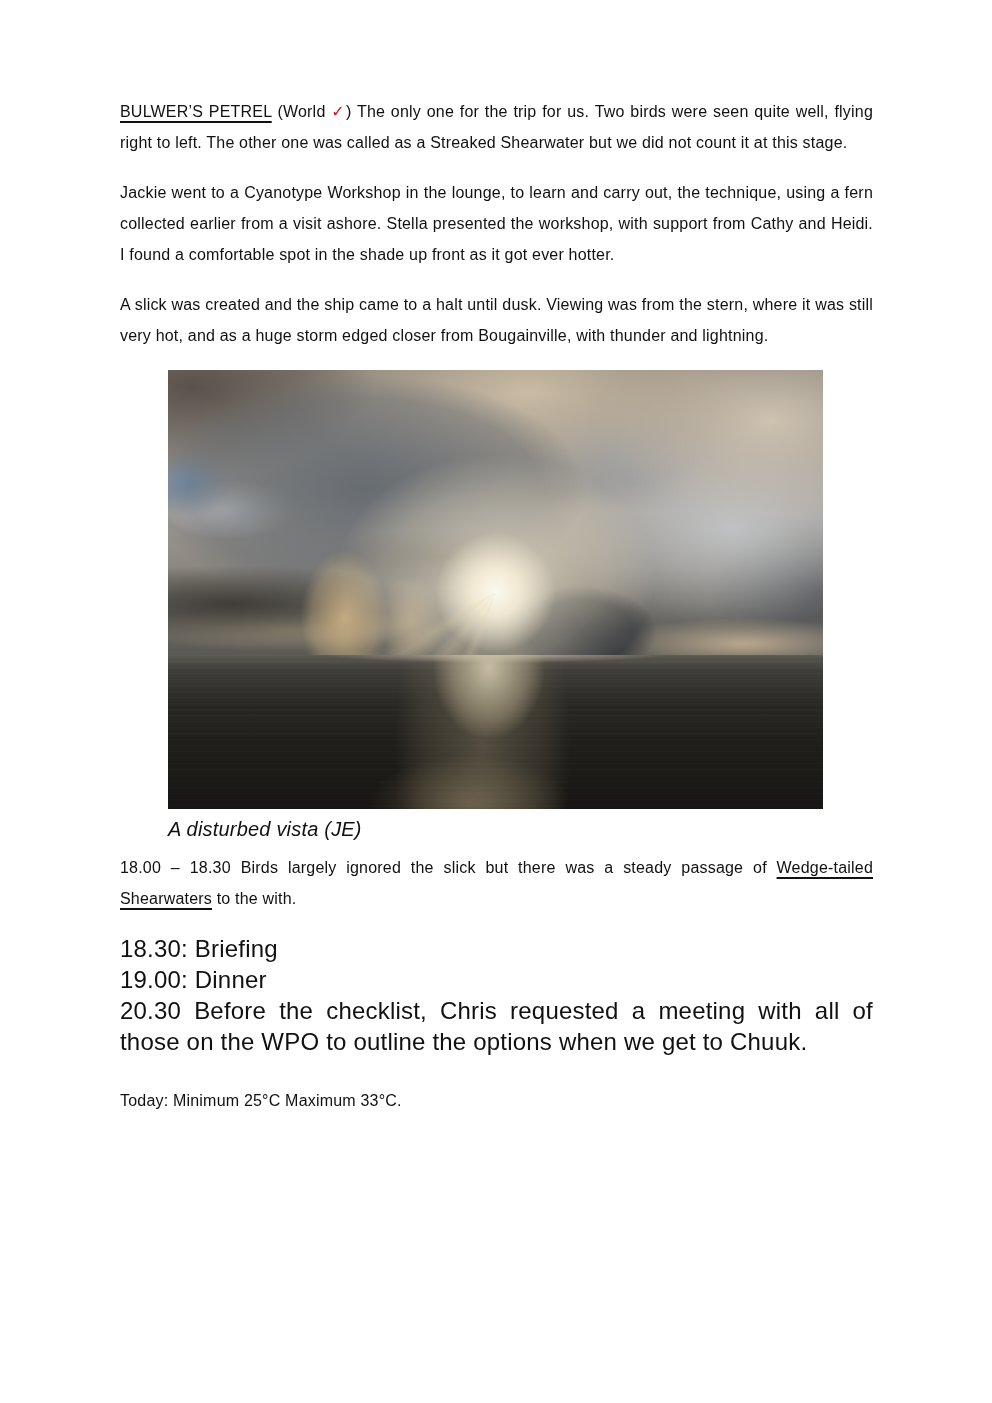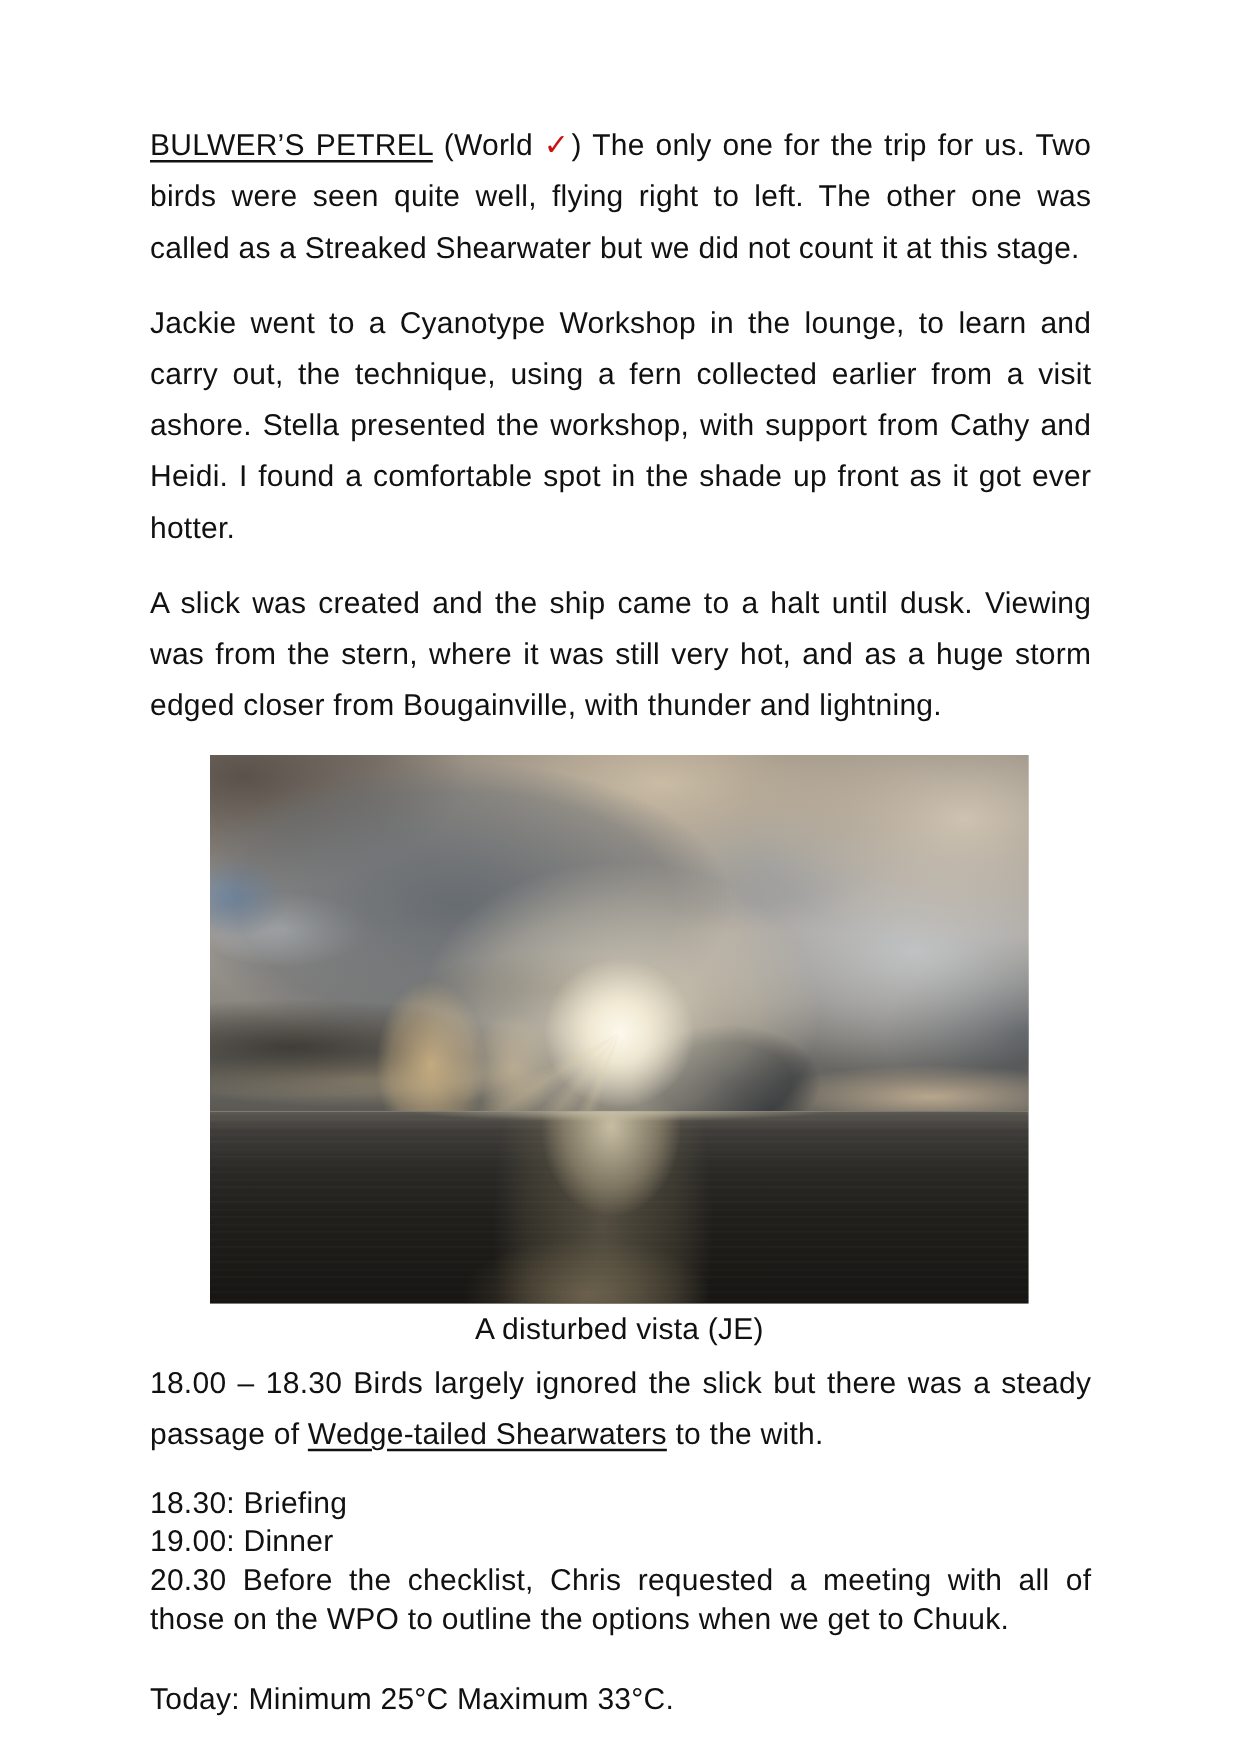--- a/index.html
+++ b/index.html
@@ -12,22 +12,22 @@
     position: relative;
     overflow: hidden;
   }
   .page {
     box-sizing: border-box;
     width: 992px;
     height: 1403px;
     padding: 96px 119px 40px 120px;
   }
   .para {
-    font-size: 24px;
-    line-height: 41px;
+    font-size: 16px;
+    line-height: 31px;
     letter-spacing: 0.2px;
     margin: 0 0 19px 0;
   }
   .justify { text-align: justify; text-align-last: left; }
   .u {
     text-decoration: underline;
     text-decoration-thickness: 2px;
     text-underline-offset: 4px;
   }
   .check {
@@ -104,25 +104,25 @@
       
       radial-gradient(ellipse 110px 260px at 48% 60%, rgba(160,148,118,0.4) 0%, rgba(140,128,100,0.2) 55%, rgba(140,128,100,0) 80%),
       
       radial-gradient(ellipse 125px 58px at 46% 96%, rgba(158,138,104,0.45) 0%, rgba(158,138,104,0) 80%),
       
       repeating-linear-gradient(180deg, rgba(255,255,255,0.025) 0px, rgba(255,255,255,0) 2px, rgba(0,0,0,0.03) 4px, rgba(255,255,255,0) 6px),
       
       linear-gradient(180deg, #5d5a54 0%, #403e3a 10%, #2b2a27 30%, #201f1c 55%, #1b1a17 80%, #161513 100%);
   }
   figcaption.caption {
-    font-size: 24px;
+    font-size: 20px;
     line-height: 31px;
     letter-spacing: 0.2px;
-    text-align: center;
     margin: 5px 0 7px 0;
+    font-style: italic;
   }
   .sched-line { font-size: 24px; line-height: 31px; letter-spacing: 0.2px; }
   .sched { margin: 0 0 28px 0; text-align: justify; text-align-last: left; }
 </style>
 </head>
 <body>
 
 <div class="page">
 
   <p class="para justify"><span class="u">BULWER’S PETREL</span><span> (World </span><span class="check">✓</span><span>) The only one for the trip for us. Two birds were seen quite well, flying right to left. The other one was called as a Streaked Shearwater but we did not count it at this stage.</span></p>

